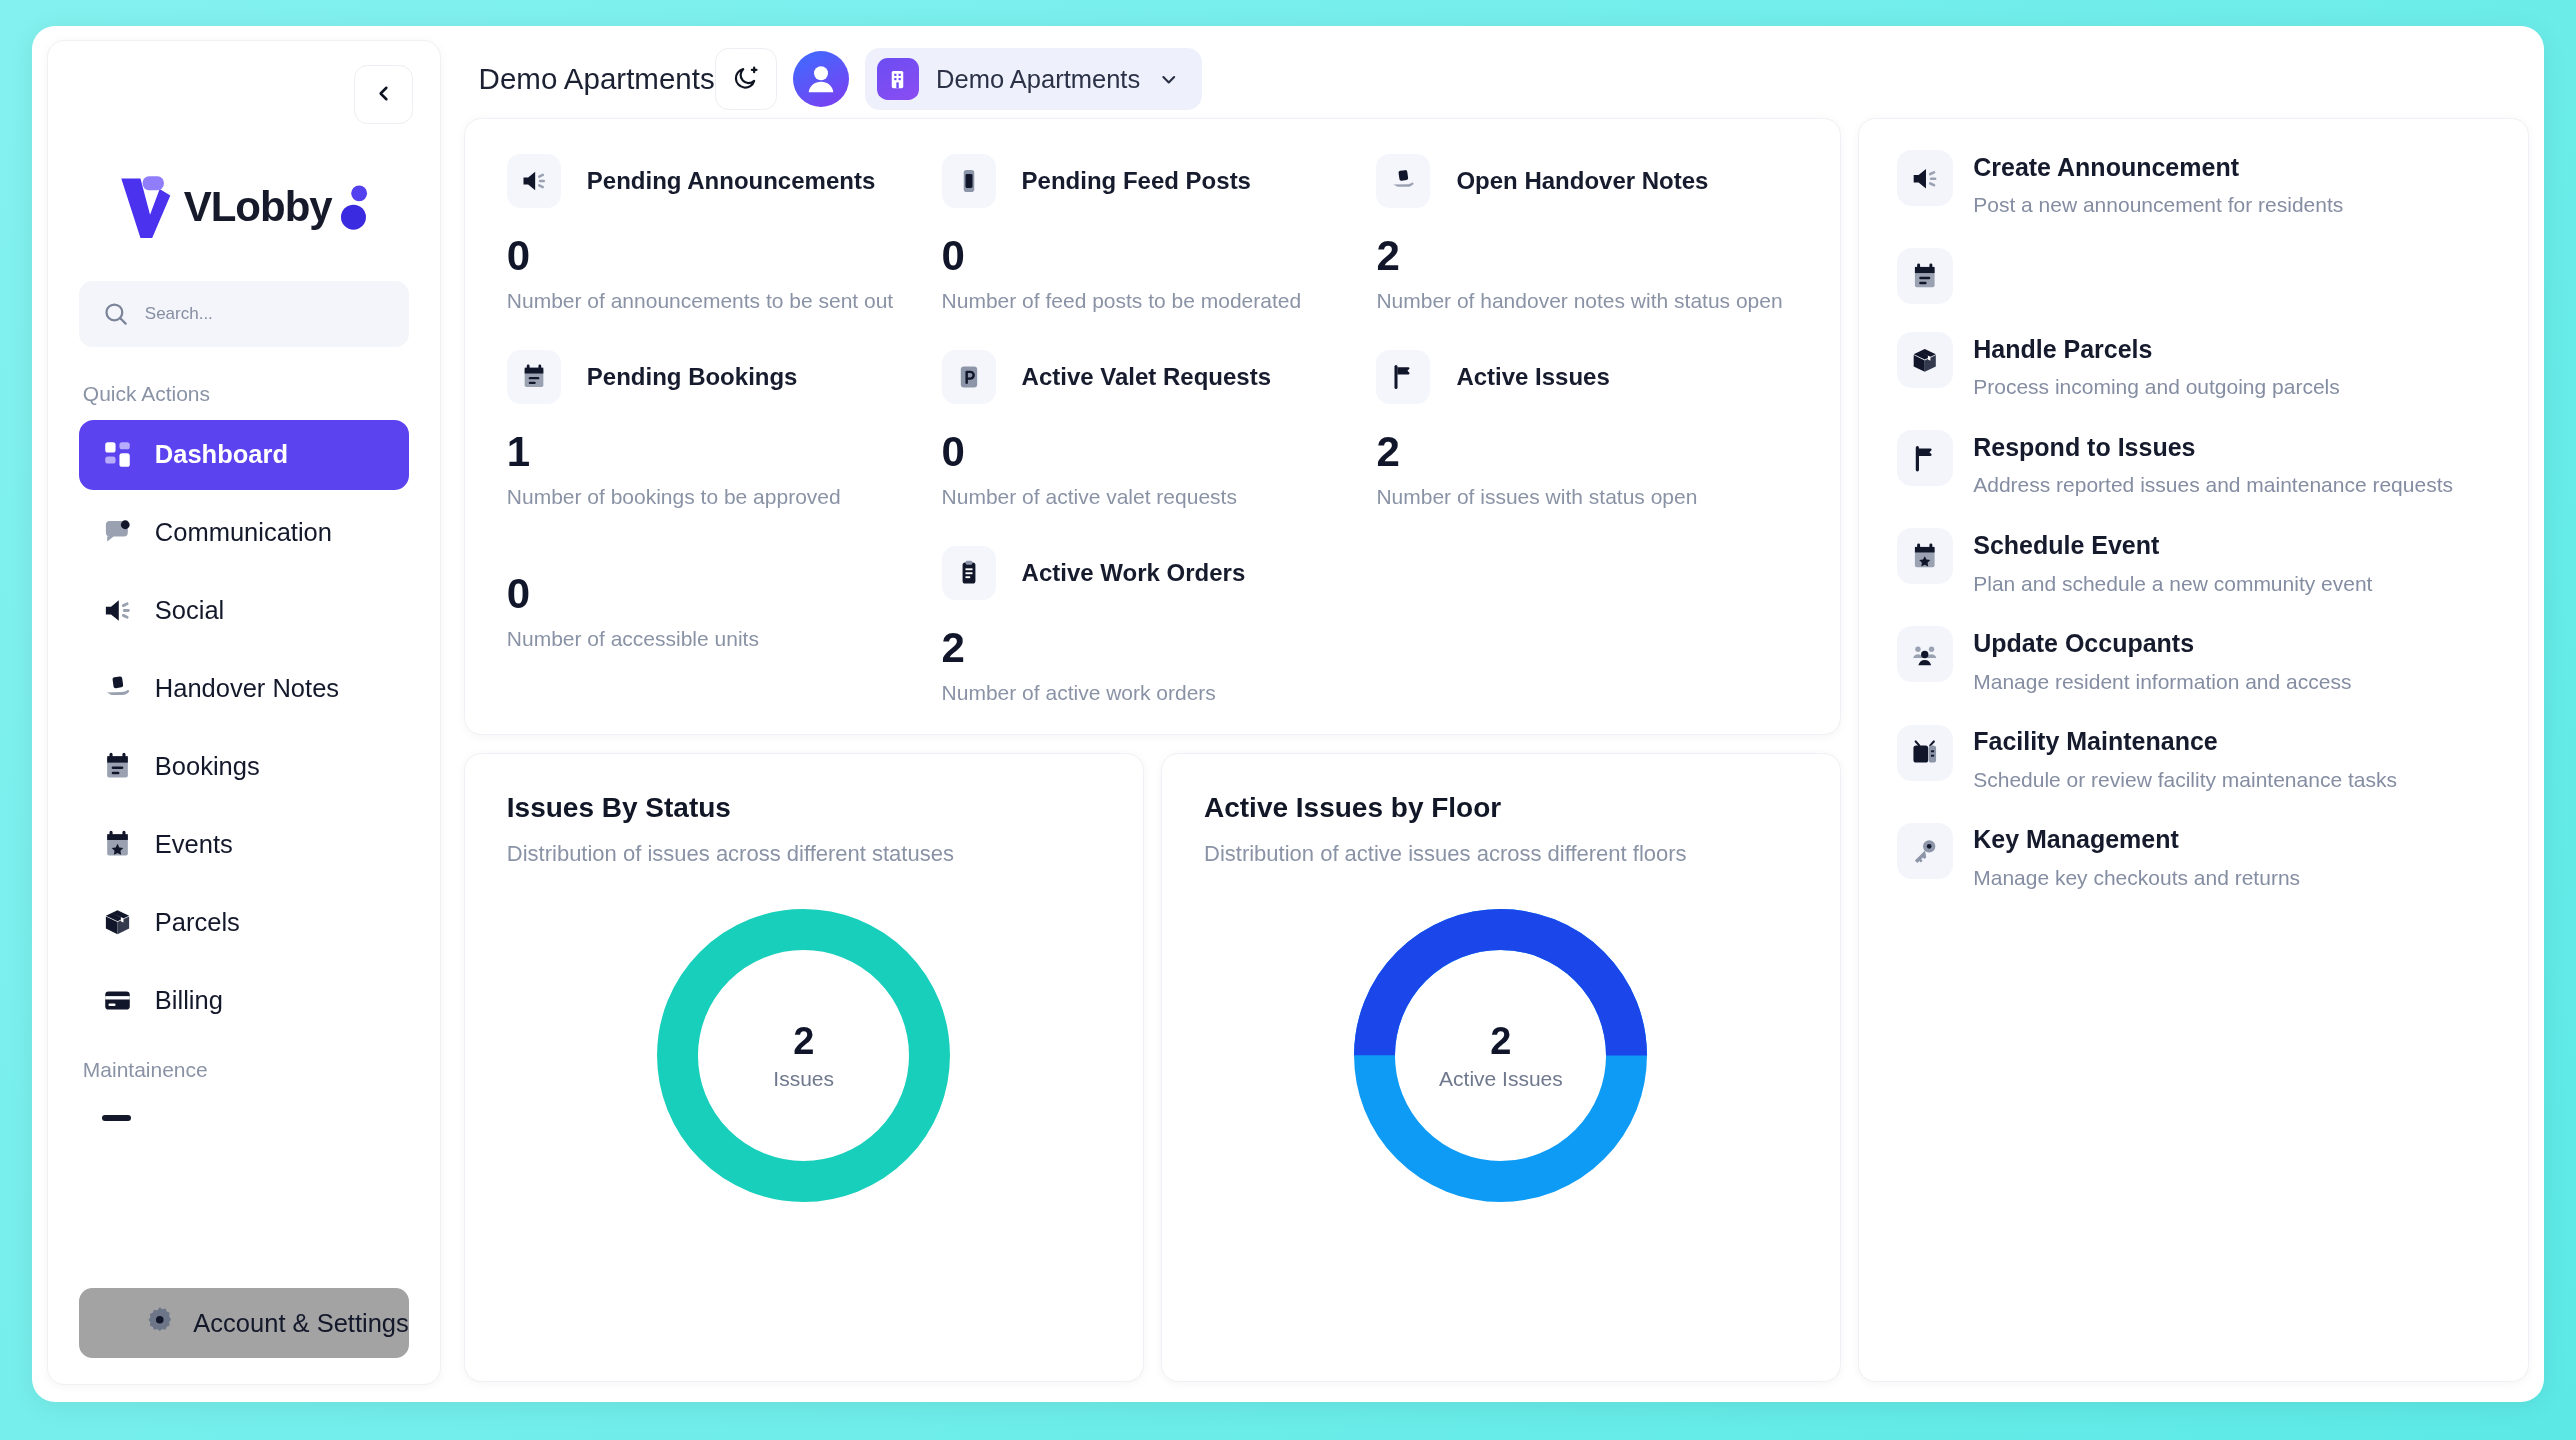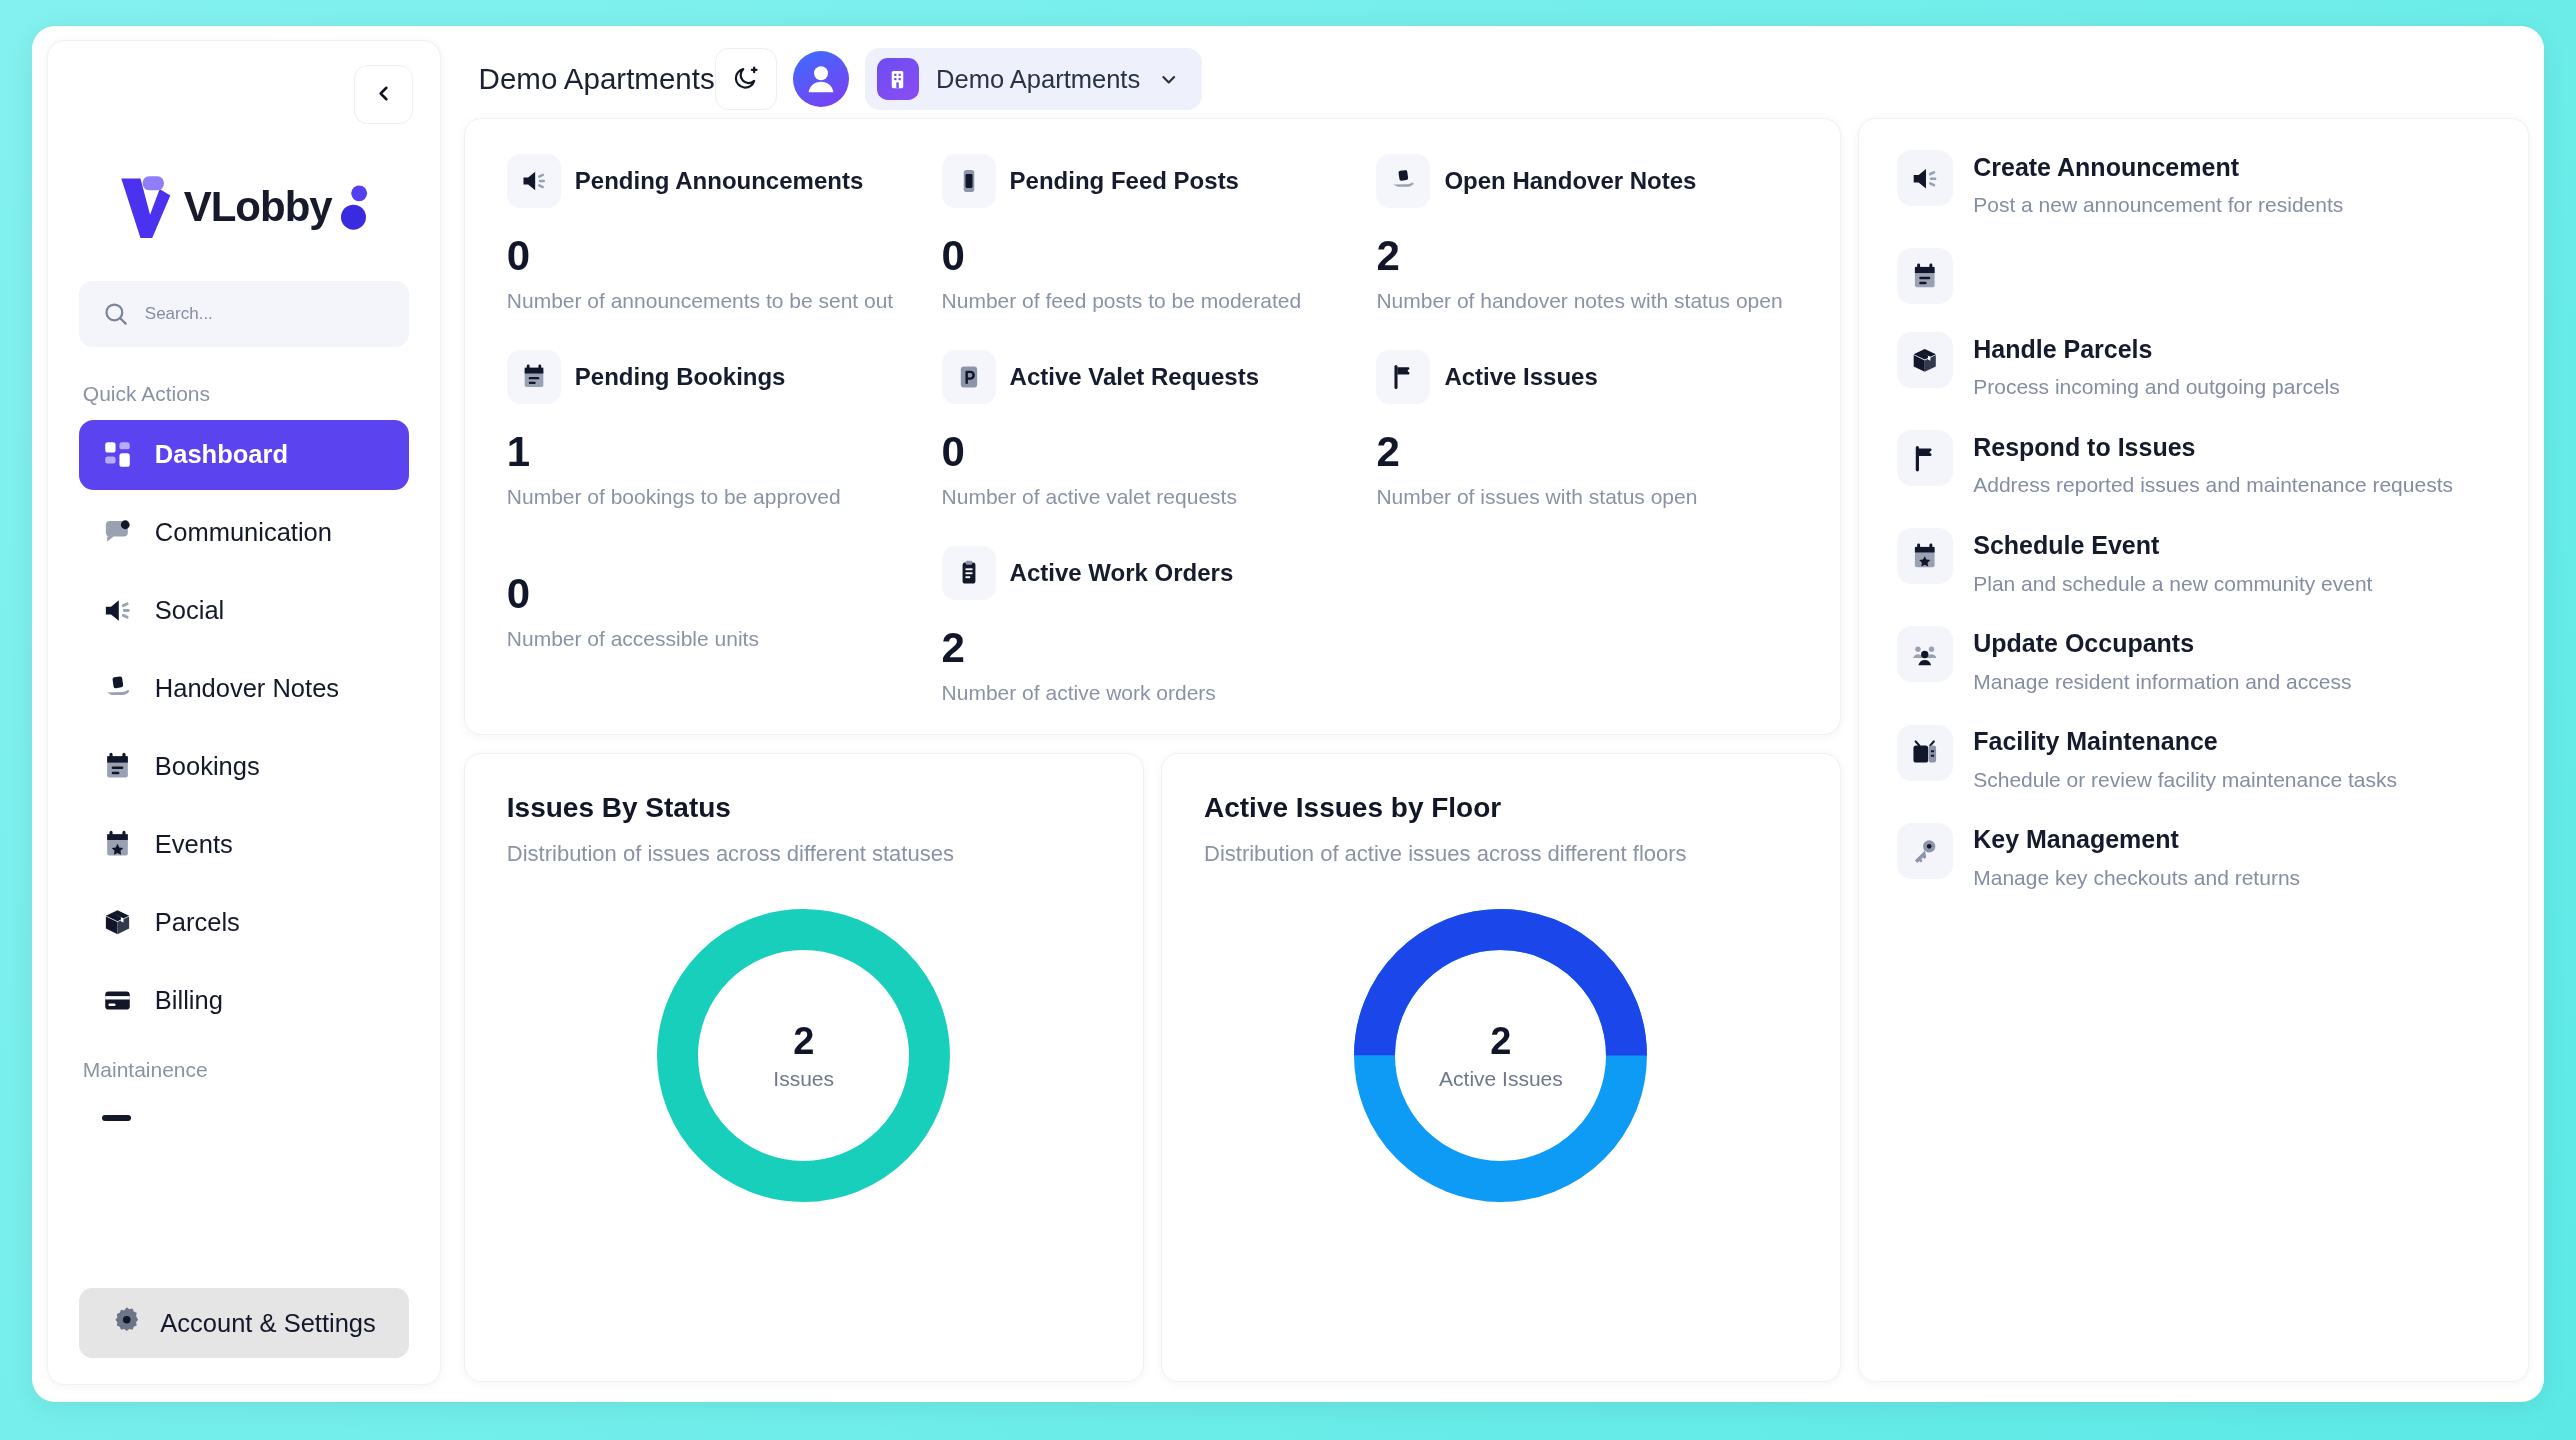--- a/index.html
+++ b/index.html
@@ -95,22 +95,22 @@
   .nav-item.active { background: #5b43ef; }
   .nav-item.active .ni-label { color: #ffffff; font-weight: 600; }
 
   .nav-dash {
     width: 29.5px; height: 6px; border-radius: 4px; background: #13182a;
     margin: 19px 0 0 54px;
   }
 
   .settings-row {
     position: absolute; left: 31px; right: 31px; bottom: 25.5px;
-    height: 70px; border-radius: 13.4px; background: #e5e5e5;
-    display: flex; align-items: center; justify-content: center; gap: 19px;
+    height: 70px; border-radius: 13.4px; background: #a3a3a3;
+    display: flex; align-items: center; justify-content: flex-end; gap: 19px;
     cursor: pointer;
   }
   .settings-row svg { width: 29.5px; height: 29.5px; }
   .settings-row span { font-size: 25.5px; color: #13182a; font-weight: 500; }
 
   
   .main-col {
     flex: 1 1 auto; display: flex; flex-direction: column;
     min-width: 0; padding-left: 23px;
   }
@@ -161,21 +161,21 @@
     box-shadow: 0 1.3px 9.4px rgba(16,24,40,.045);
   }
 
   
   .stats-panel { padding: 35px 42px 27px 42px; }
   .stats-grid {
     display: grid; grid-template-columns: repeat(3, 1fr);
     row-gap: 0; column-gap: 13.4px;
   }
   .stat-card { padding: 0 0 35px 0; }
-  .stat-head { display: flex; align-items: center; gap: 14px; }
+  .stat-head { display: flex; align-items: center; gap: 26px; }
   .stat-ico {
     width: 54px; height: 54px; border-radius: 13.4px; background: #f4f6fb;
     display: flex; align-items: center; justify-content: center; flex: 0 0 54px;
   }
   .stat-ico svg { width: 28px; height: 28px; }
   .stat-title { font-size: 24px; color: #161b2d; font-weight: 600; }
   .stat-value { font-size: 42px; font-weight: 700; color: #11162a; margin: 24px 0 6.7px 0; }
   .stat-desc { font-size: 21px; color: #8a93a6; line-height: 1.35; max-width: 416px; }
 
   

